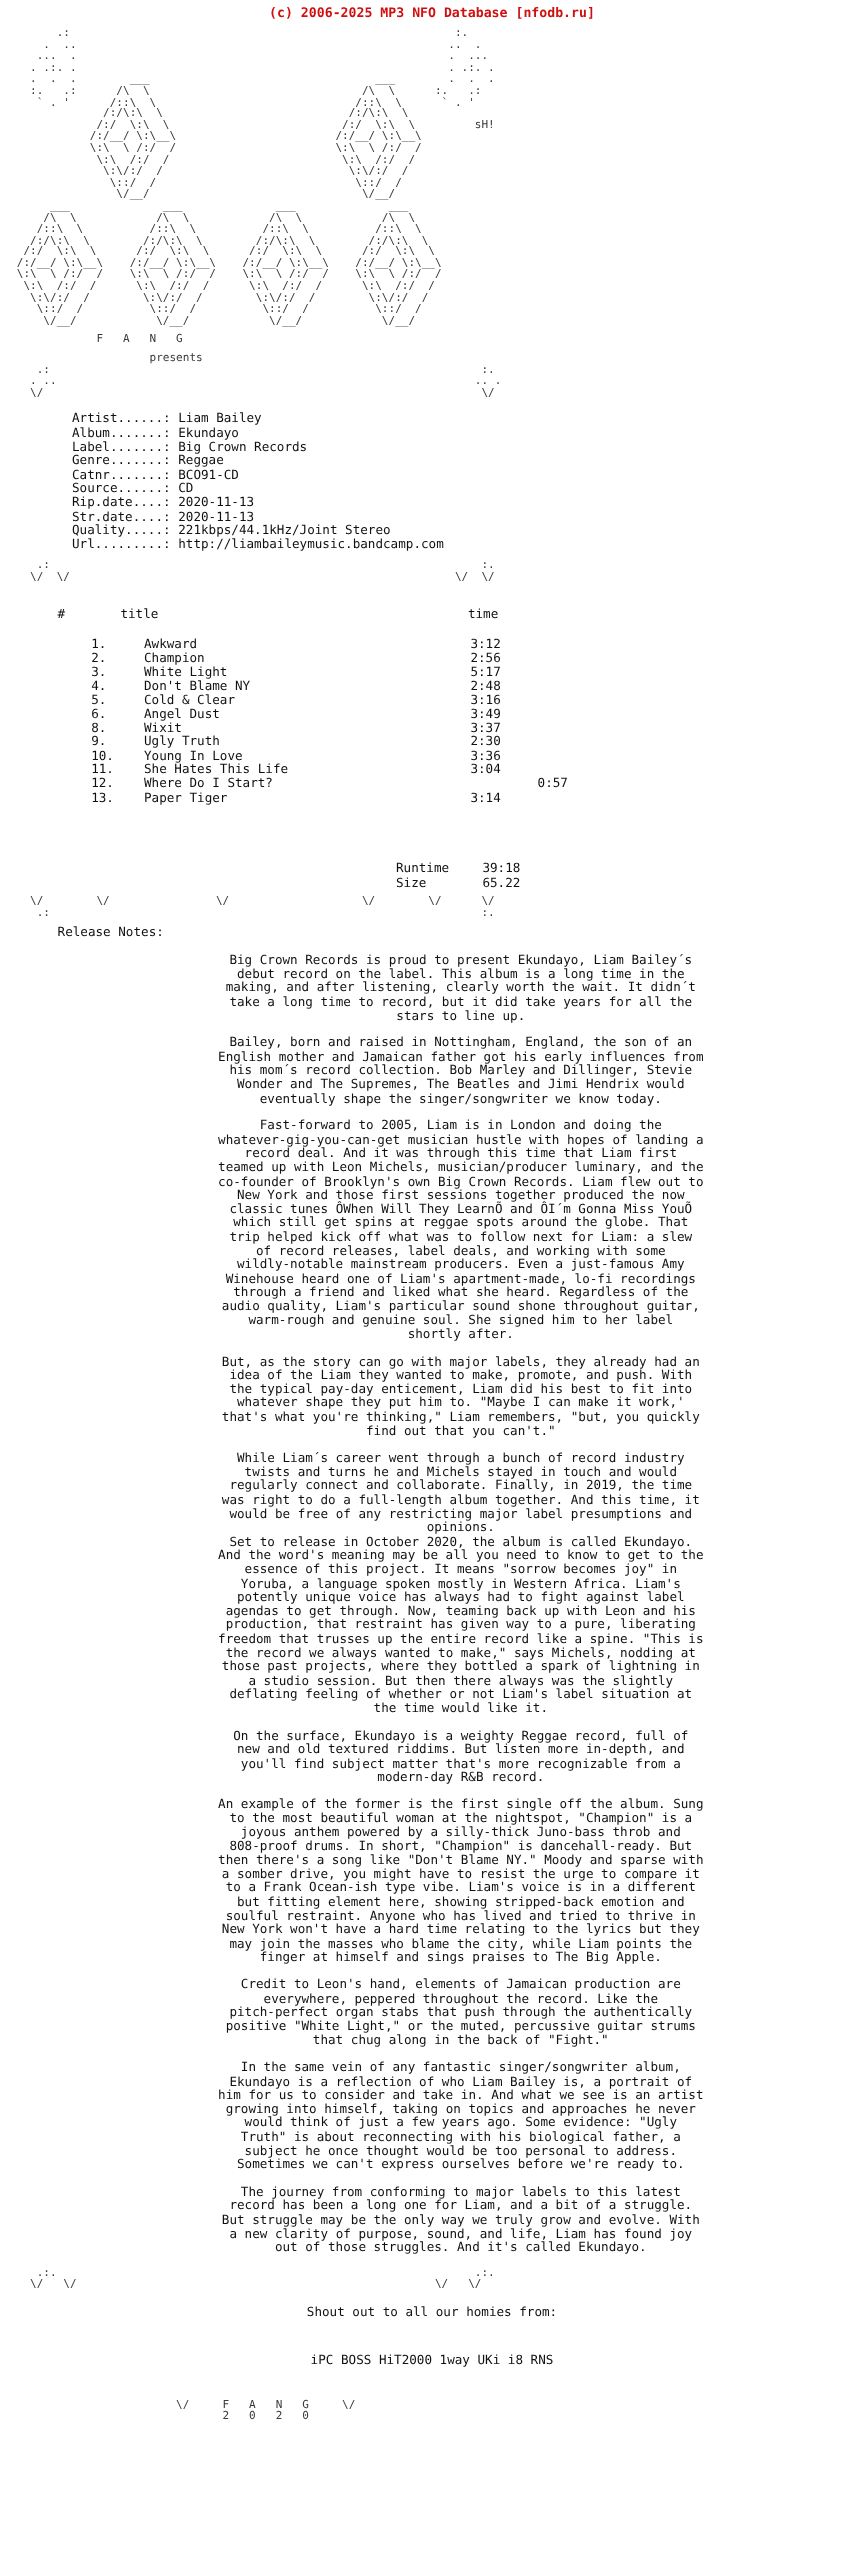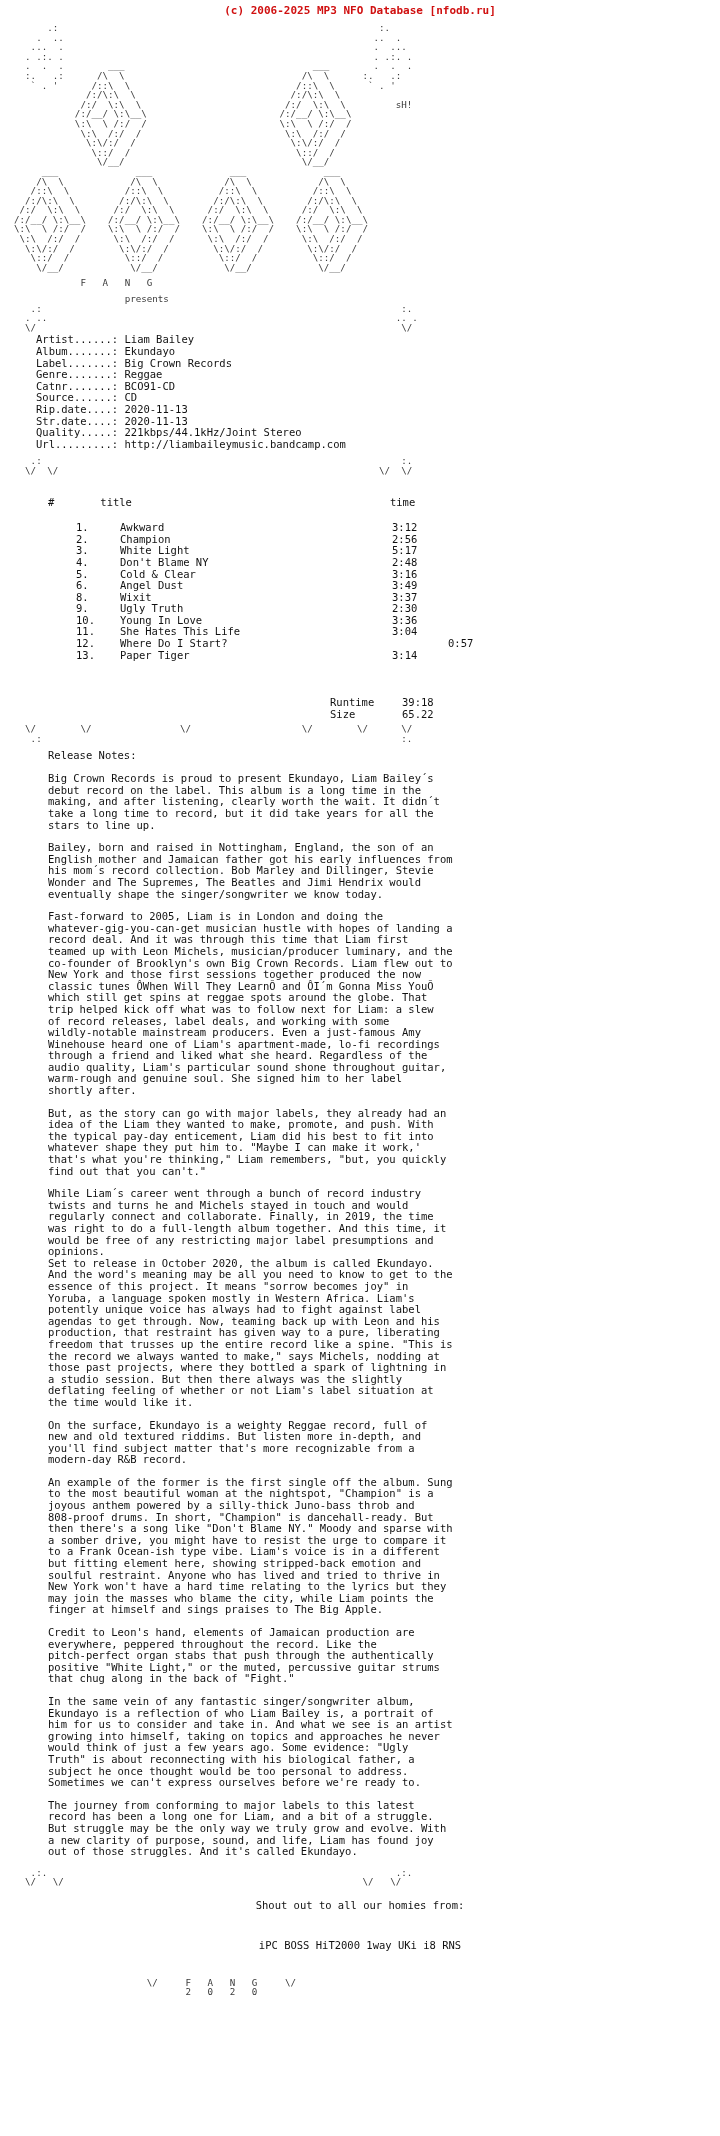--- a/index.html
+++ b/index.html
@@ -38,22 +38,22 @@
   .artsmall{
     font-size:9.2px;
     line-height:9.6px;
     color:#3a3a3a;
     padding-left:14px;
   }
   .info{
     font-size:10.5px;
     line-height:11.6px;
     color:#111111;
-    padding-left:36px;
-    margin-top:2px;
+    padding-left:60px;
+    margin-top:12px;
   }
   .tracks{
     font-size:10.5px;
     line-height:11.6px;
     color:#111111;
     padding-left:48px;
     margin-top:21px;
   }
   .totals{
     font-size:10.5px;
@@ -72,21 +72,21 @@
     line-height:12.4px;
     color:#111111;
     text-align:center;
   }
   .foot{
     font-size:9.2px;
     line-height:9.6px;
     color:#3a3a3a;
     padding-left:14px;
   }
-  .blk{display:block;}
+  .blk{display:block;text-align:center;}
 </style>
 </head>
 <body>
 
 <div class="page">
 
   <div class="hdr">(c) 2006-2025 MP3 NFO Database [nfodb.ru]</div>
 
   <pre class="art">      .:                                                          :.
     .  ..                                                        ..  .
@@ -149,21 +149,21 @@
     <div><span style="display:inline-block;width:28px"></span><span style="display:inline-block;width:44px">5.</span><span style="display:inline-block;width:272px">Cold &amp; Clear</span><span>3:16</span></div>
     <div><span style="display:inline-block;width:28px"></span><span style="display:inline-block;width:44px">6.</span><span style="display:inline-block;width:272px">Angel Dust</span><span>3:49</span></div>
     <div><span style="display:inline-block;width:28px"></span><span style="display:inline-block;width:44px">8.</span><span style="display:inline-block;width:272px">Wixit</span><span>3:37</span></div>
     <div><span style="display:inline-block;width:28px"></span><span style="display:inline-block;width:44px">9.</span><span style="display:inline-block;width:272px">Ugly Truth</span><span>2:30</span></div>
     <div><span style="display:inline-block;width:28px"></span><span style="display:inline-block;width:44px">10.</span><span style="display:inline-block;width:272px">Young In Love</span><span>3:36</span></div>
     <div><span style="display:inline-block;width:28px"></span><span style="display:inline-block;width:44px">11.</span><span style="display:inline-block;width:272px">She Hates This Life</span><span>3:04</span></div>
     <div><span style="display:inline-block;width:28px"></span><span style="display:inline-block;width:44px">12.</span><span style="display:inline-block;width:328px">Where Do I Start?</span><span>0:57</span></div>
     <div><span style="display:inline-block;width:28px"></span><span style="display:inline-block;width:44px">13.</span><span style="display:inline-block;width:272px">Paper Tiger</span><span>3:14</span></div>
   </div>
 
-  <div class="totals" style="margin-top:36px">
+  <div class="totals" style="margin-top:48px">
     <div><span style="display:inline-block;width:72px">Runtime</span><span>39:18</span></div>
     <div><span style="display:inline-block;width:72px">Size</span><span>65.22</span></div>
   </div>
 
   <pre class="artsmall" style="margin-top:4px">  \/        \/                \/                    \/        \/      \/
    .:                                                                 :.</pre>
 
   <div class="notes" style="margin-top:6px">
     <div style="margin-bottom:12px">Release Notes:</div>
     <pre class="blk" style="font-size:10.5px;line-height:11.6px;margin-bottom:11px">Big Crown Records is proud to present Ekundayo, Liam Bailey´s

